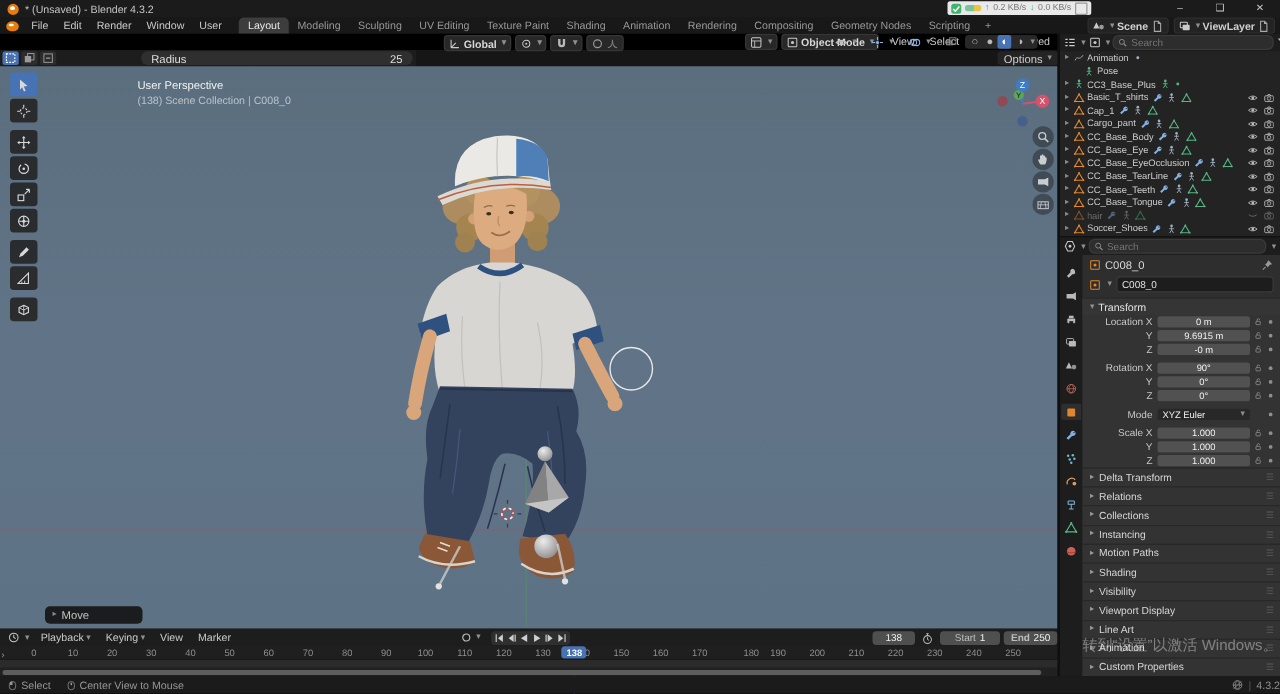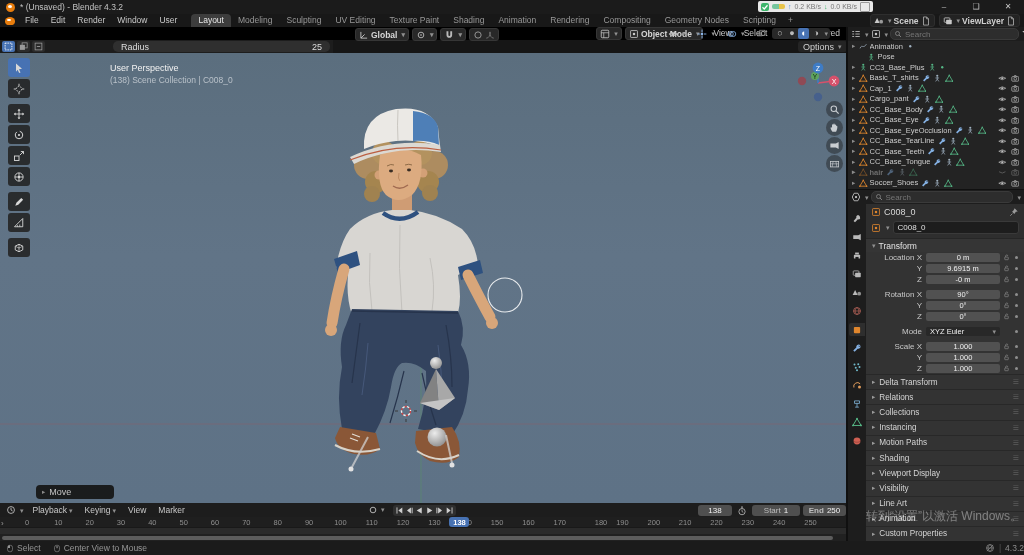--- a/index.html
+++ b/index.html
@@ -78,21 +78,21 @@
   .search{flex:1;height:10px;background:#2d2d2d;border:1px solid #3a3a3a;border-radius:5px;color:#cdcdcd;
           font-size:8px;padding:0 3px 0 14px;outline:none;min-width:0;font-family:"Liberation Sans",sans-serif;}
   .search-wrap{position:relative;flex:1;display:flex;}
   .search-wrap .ic{position:absolute;left:4px;top:2px;width:8px;height:8px;color:#8a8a8a;}
   .ol-row{height:10.5px;display:flex;align-items:center;padding-left:4px;font-size:7.5px;color:#cdcdcd;white-space:nowrap;}
   .ol-row .arrow{color:#8a8a8a;font-size:6.5px;width:7px;}
   .ol-row .ic{width:8.5px;height:8.5px;margin-right:2px;}
   .ol-label{overflow:hidden;text-overflow:ellipsis;margin-right:3px;}
   .ol-mods{display:flex;gap:1px;}
   .ol-right{margin-left:auto;display:flex;gap:2px;padding-right:3px;color:#c0c0c0;}
-  .ol-row.dim{color:#6e6e6e;font-weight:bold;}
+  .ol-row.dim{color:#6e6e6e;}
   .ol-row.dim .ic{opacity:.45;}
   .orange{color:#e0862d;} .green{color:#55b685;} .steel{color:#9fb0bf;} .modblue{color:#84b0e2;}
   
   #properties{position:absolute;left:848px;top:190px;width:176px;height:351px;background:#2e2e2e;overflow:hidden;}
   #pr-header{height:14px;display:flex;align-items:center;gap:2px;padding:0 3px;background:#1d1d1d;}
   #pr-tabs{position:absolute;left:0;top:14px;width:18px;bottom:0;background:#1d1d1d;display:flex;flex-direction:column;align-items:center;padding-top:8px;gap:5.5px;}
   .ptab{width:16px;height:13px;display:flex;align-items:center;justify-content:center;border-radius:2px 0 0 2px;}
   .ptab .ic{width:10px;height:10px;}
   .ptab.active{background:#2e2e2e;}
   #pr-content{position:absolute;left:18px;top:14px;right:0;bottom:0;}
@@ -1518,26 +1518,26 @@
             <span>Motion Paths</span>
             <span class="grip">☰</span>
           </div>
           <div class="section">
             <span class="arrow gly">▸</span>
             <span>Shading</span>
             <span class="grip">☰</span>
           </div>
           <div class="section">
             <span class="arrow gly">▸</span>
-            <span>Viewport Display</span>
+            <span>Visibility</span>
             <span class="grip">☰</span>
           </div>
           <div class="section">
             <span class="arrow gly">▸</span>
-            <span>Visibility</span>
+            <span>Viewport Display</span>
             <span class="grip">☰</span>
           </div>
           <div class="section">
             <span class="arrow gly">▸</span>
             <span>Line Art</span>
             <span class="grip">☰</span>
           </div>
           <div class="section">
             <span class="arrow gly">▸</span>
             <span>Animation</span>

